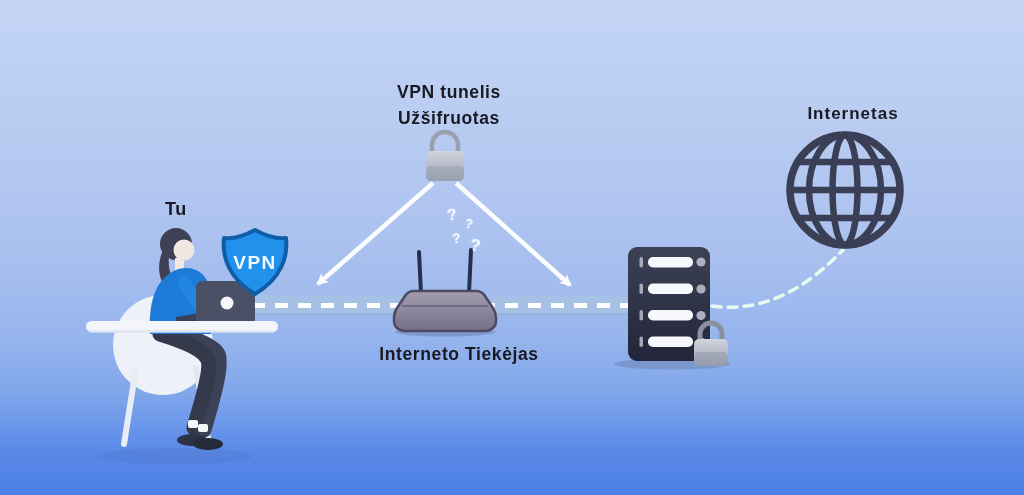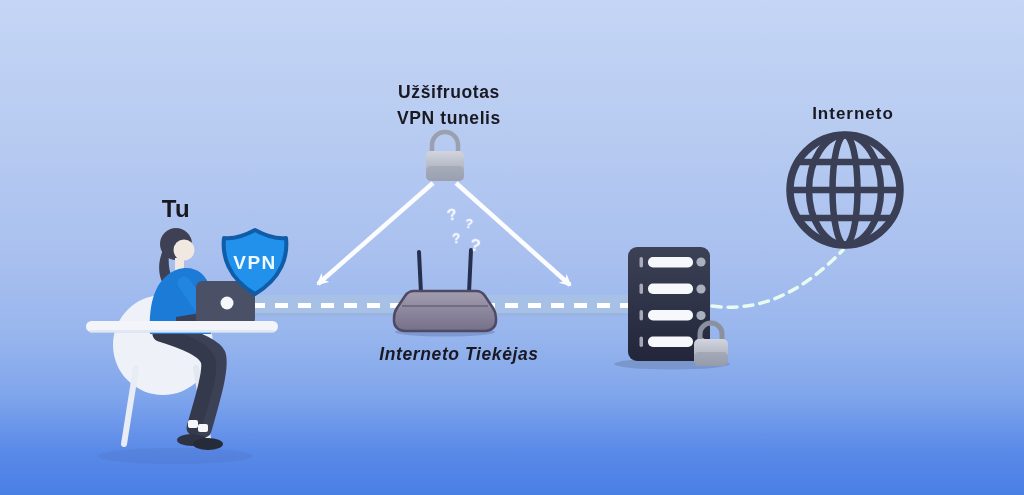--- a/index.html
+++ b/index.html
@@ -13,23 +13,23 @@
   .stage svg{position:absolute;left:0;top:0;}
   .label{
     position:absolute;
     font-weight:700;
     color:#191922;
     text-align:center;
     letter-spacing:.6px;
     line-height:26px;
     white-space:nowrap;
   }
-  .label-user{left:146px;top:196px;width:60px;font-size:24px;}
+  .label-user{left:146px;top:196px;width:60px;font-size:18px;}
   .label-tunnel{left:365px;top:79px;width:168px;font-size:17.5px;white-space:normal;}
-  .label-isp{left:368px;top:341px;width:182px;font-size:17.5px;font-style:italic;}
+  .label-isp{left:368px;top:341px;width:182px;font-size:17.5px;}
   .label-server{left:591px;top:372px;width:162px;font-size:17px;letter-spacing:1px;}
   .label-internet{left:793px;top:101px;width:120px;font-size:17px;letter-spacing:1px;}
   .qmark{
     position:absolute;
     color:#f2f7ff;
     font-weight:700;
     text-shadow:0 0 2px rgba(255,255,255,.5);
   }
   .q1{left:447px;top:206px;font-size:16px;transform:rotate(-10deg);}
   .q2{left:465px;top:216px;font-size:13px;transform:rotate(8deg);}
@@ -159,24 +159,24 @@
 
     <g>
       <path d="M432,153 L432,145 A13 13 0 0 1 458,145 L458,153" stroke="#9aa0af" stroke-width="4.5" fill="none"></path>
       <rect x="426" y="151" width="38" height="30" rx="5" fill="url(#gradLock)"></rect>
       <rect x="426" y="166" width="38" height="15" rx="5" fill="#9aa0b0" opacity="0.55"></rect>
     </g>
   </svg>
 
   <div class="label label-user">Tu</div>
   <div class="label label-tunnel">
+    <div>VPN tunelis</div>
     <div>Užšifruotas</div>
-    <div>VPN tunelis</div>
   </div>
   <div class="label label-isp">Interneto Tiekėjas</div>
-  <div class="label label-internet">Interneto</div>
+  <div class="label label-internet">Internetas</div>
 
   <span class="qmark q1">?</span>
   <span class="qmark q2">?</span>
   <span class="qmark q3">?</span>
   <span class="qmark q4">?</span>
 
 </div>
 
 </body></html>

